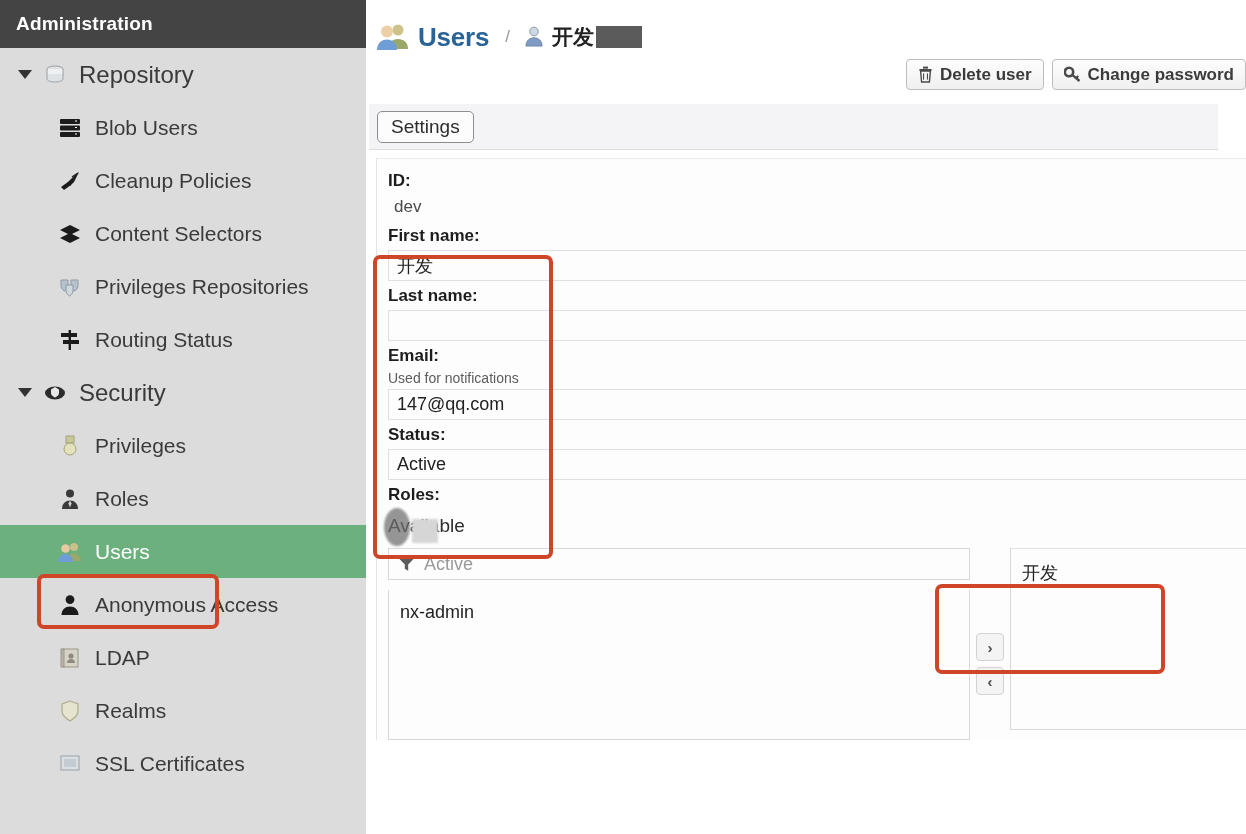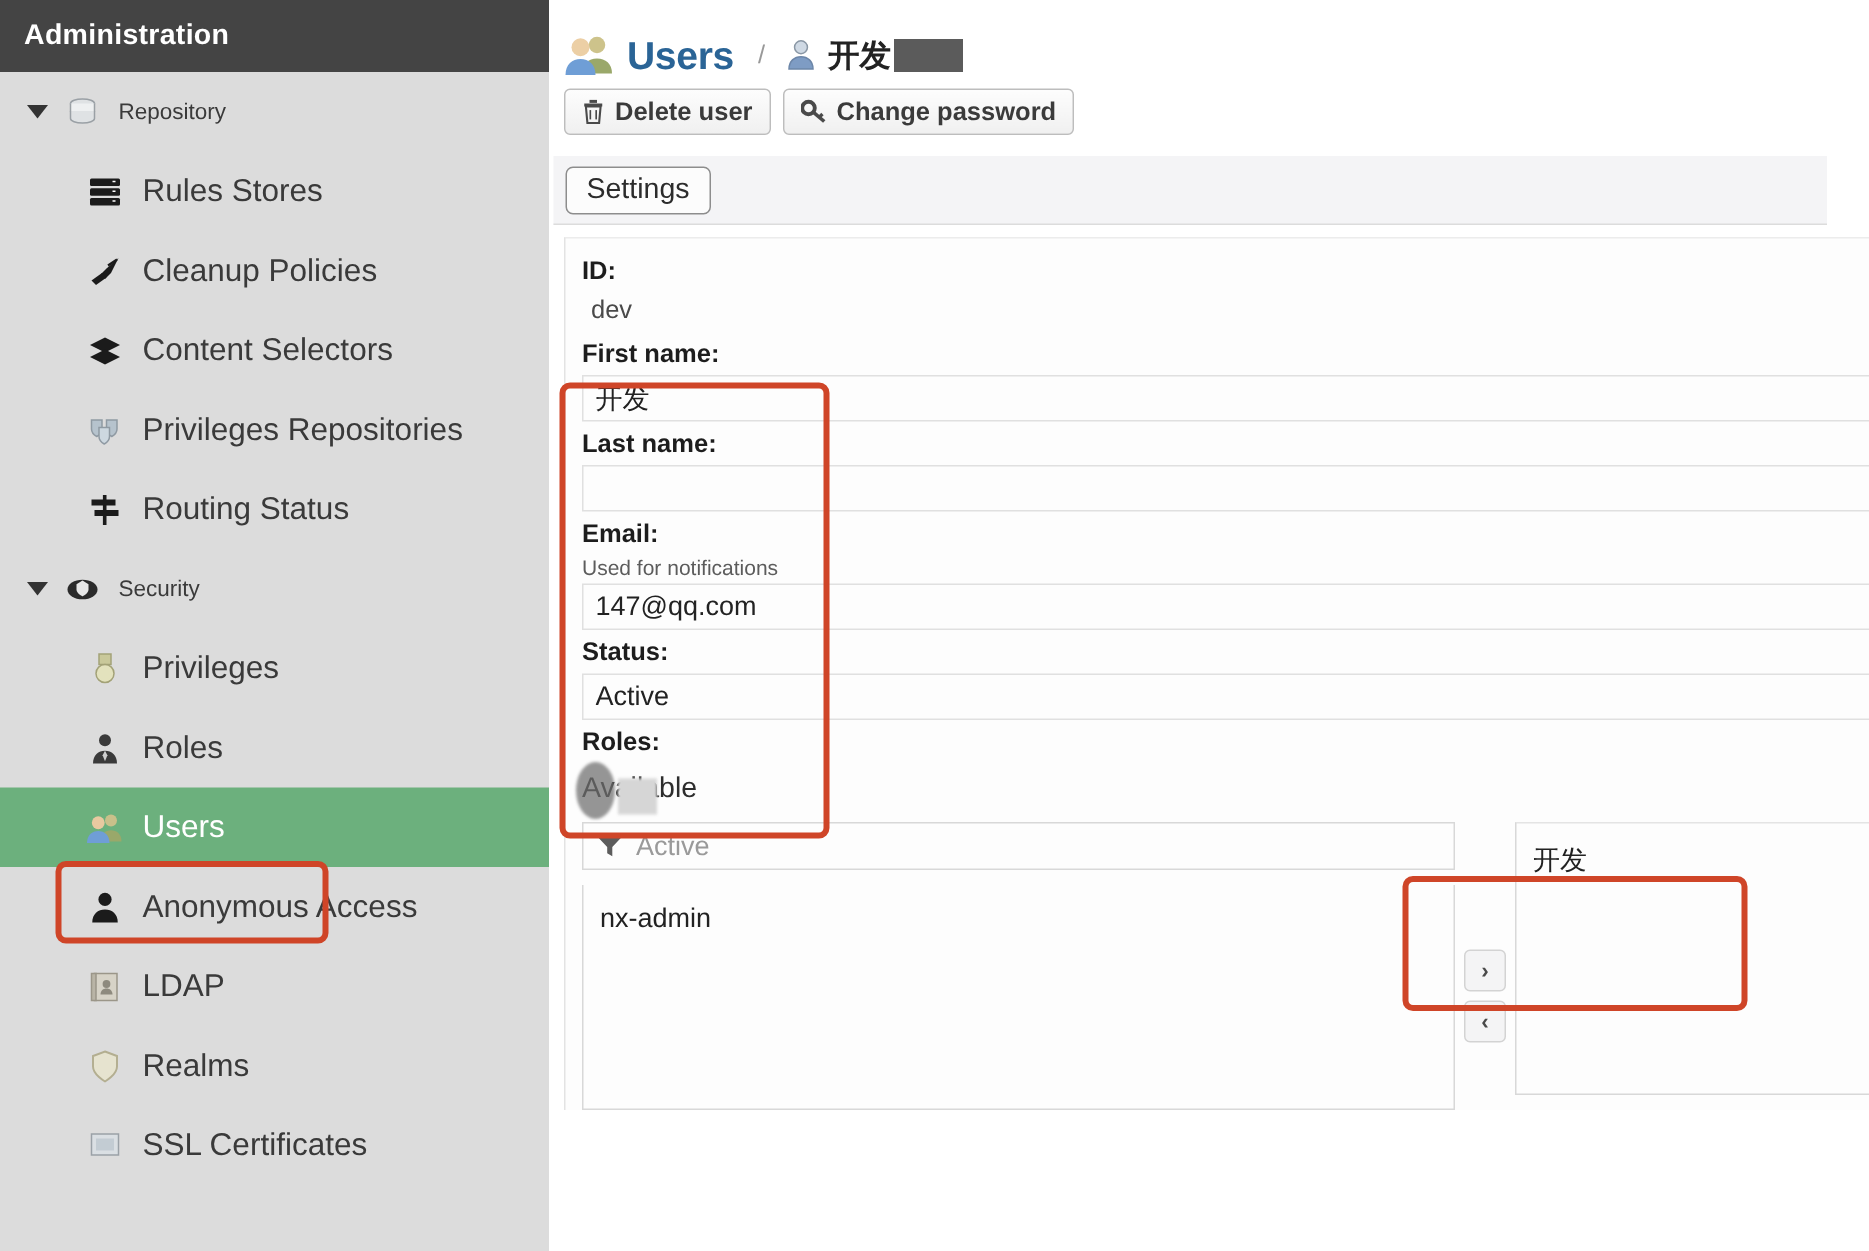--- a/index.html
+++ b/index.html
@@ -35,21 +35,21 @@
     display: flex;
     align-items: center;
     padding-left: 16px;
     letter-spacing: 0.2px;
   }
   .nav-group-title {
     display: flex;
     align-items: center;
     height: 53px;
     padding-left: 18px;
-    font-size: 15px;
+    font-size: 24px;
     color: #3a3a3a;
   }
   .caret {
     width: 0; height: 0;
     border-left: 7px solid transparent;
     border-right: 7px solid transparent;
     border-top: 9px solid #333;
     margin-right: 10px;
     flex: 0 0 auto;
   }
@@ -115,20 +115,21 @@
     background: #5b5b5b;
     vertical-align: middle;
     margin-left: 2px;
   }
 
   .btn-row {
     display: flex;
     gap: 8px;
     padding-left: 10px;
     margin-top: 3px;
+    justify-content: flex-end;
   }
   .tbtn {
     display: inline-flex;
     align-items: center;
     height: 31px;
     padding: 0 11px;
     background: linear-gradient(#fdfdfd, #f0f0f0);
     border: 1px solid #bdbdbd;
     border-radius: 4px;
     font-size: 17px;
@@ -329,21 +330,21 @@
       <span class="nav-ico">
         <svg width="22" height="20" viewBox="0 0 22 20">
           <rect x="1" y="1" width="20" height="5" rx="1" fill="#1b1b1b"></rect>
           <rect x="1" y="7.5" width="20" height="5" rx="1" fill="#1b1b1b"></rect>
           <rect x="1" y="14" width="20" height="5" rx="1" fill="#1b1b1b"></rect>
           <rect x="16" y="2.5" width="2" height="1" fill="#fff"></rect>
           <rect x="16" y="9" width="2" height="1" fill="#fff"></rect>
           <rect x="16" y="15.5" width="2" height="1" fill="#fff"></rect>
         </svg>
       </span>
-      <span class="nav-label">Rules Stores</span>
+      <span class="nav-label">Blob Users</span>
     </div>
 
     <div class="nav-item">
       <span class="nav-ico">
         <svg width="24" height="22" viewBox="0 0 24 22">
           <path d="M21 2 L13 9 L9 13 L12 16 L16 12 Z" fill="#1b1b1b"></path>
           <path d="M10 12 L3 17 L6 20 L13 15 Z" fill="#1b1b1b"></path>
           <path d="M14 7 L20 3" stroke="#1b1b1b" stroke-width="1.5" fill="none"></path>
         </svg>
       </span>

